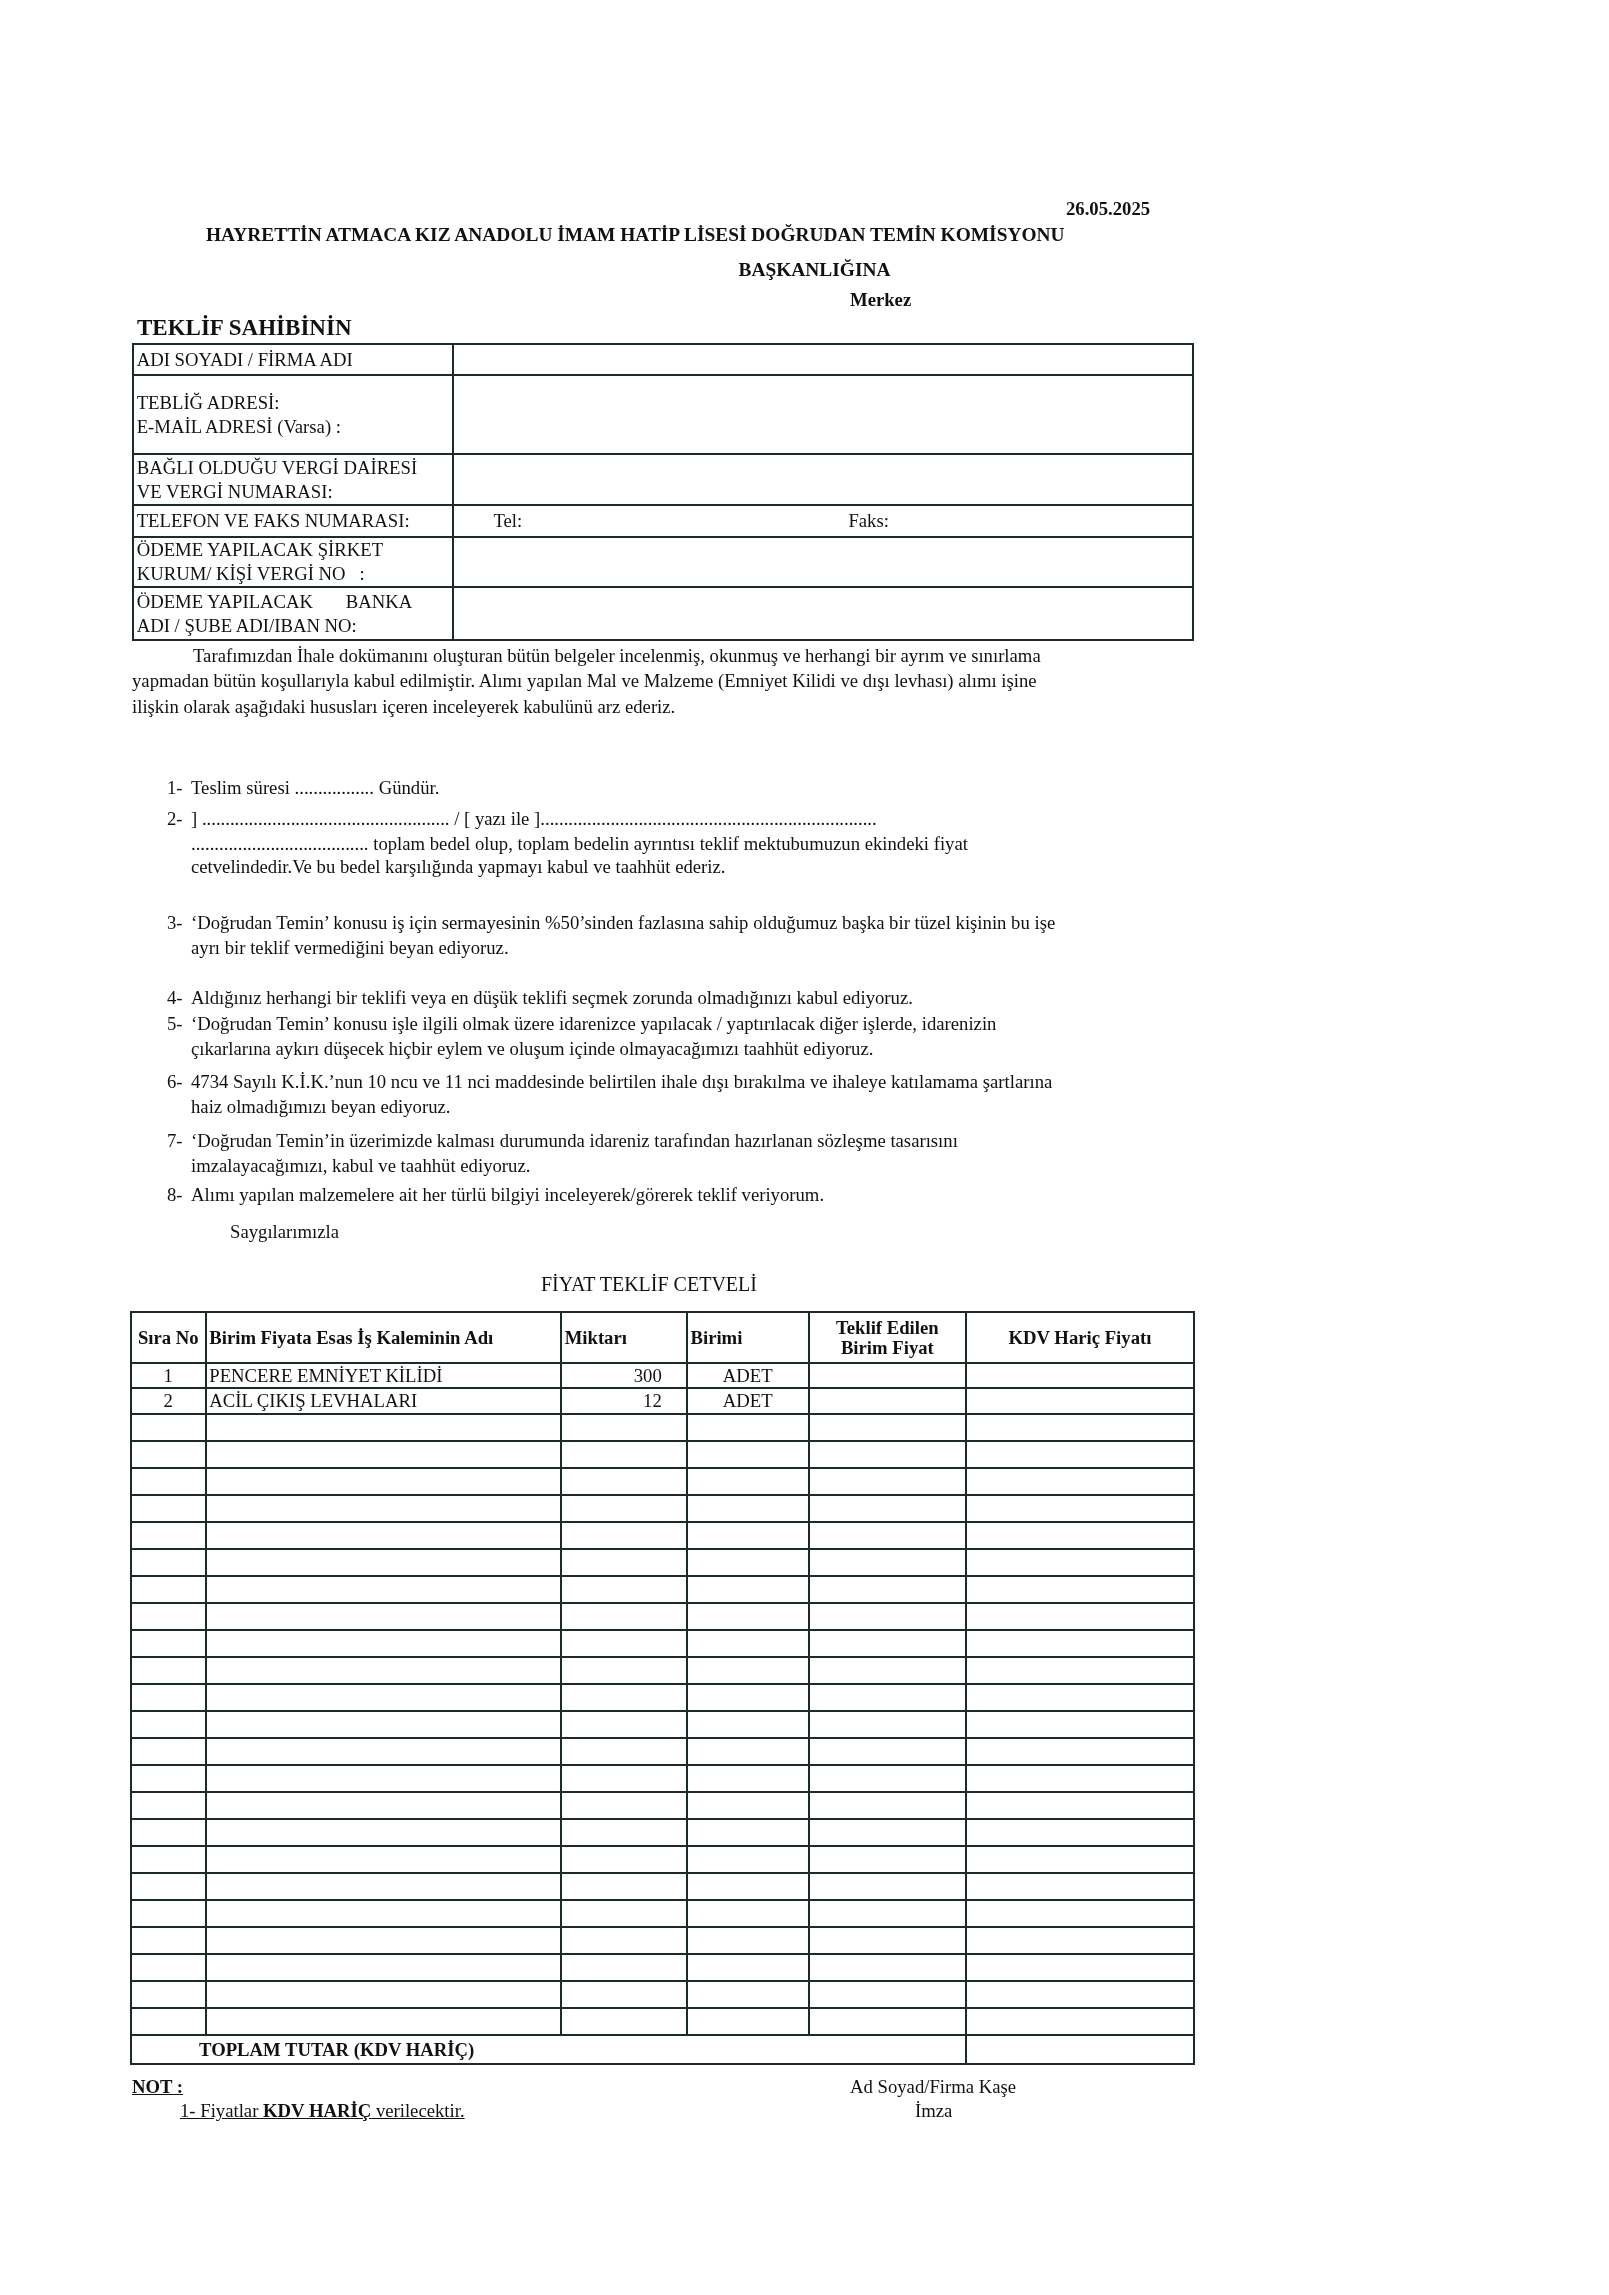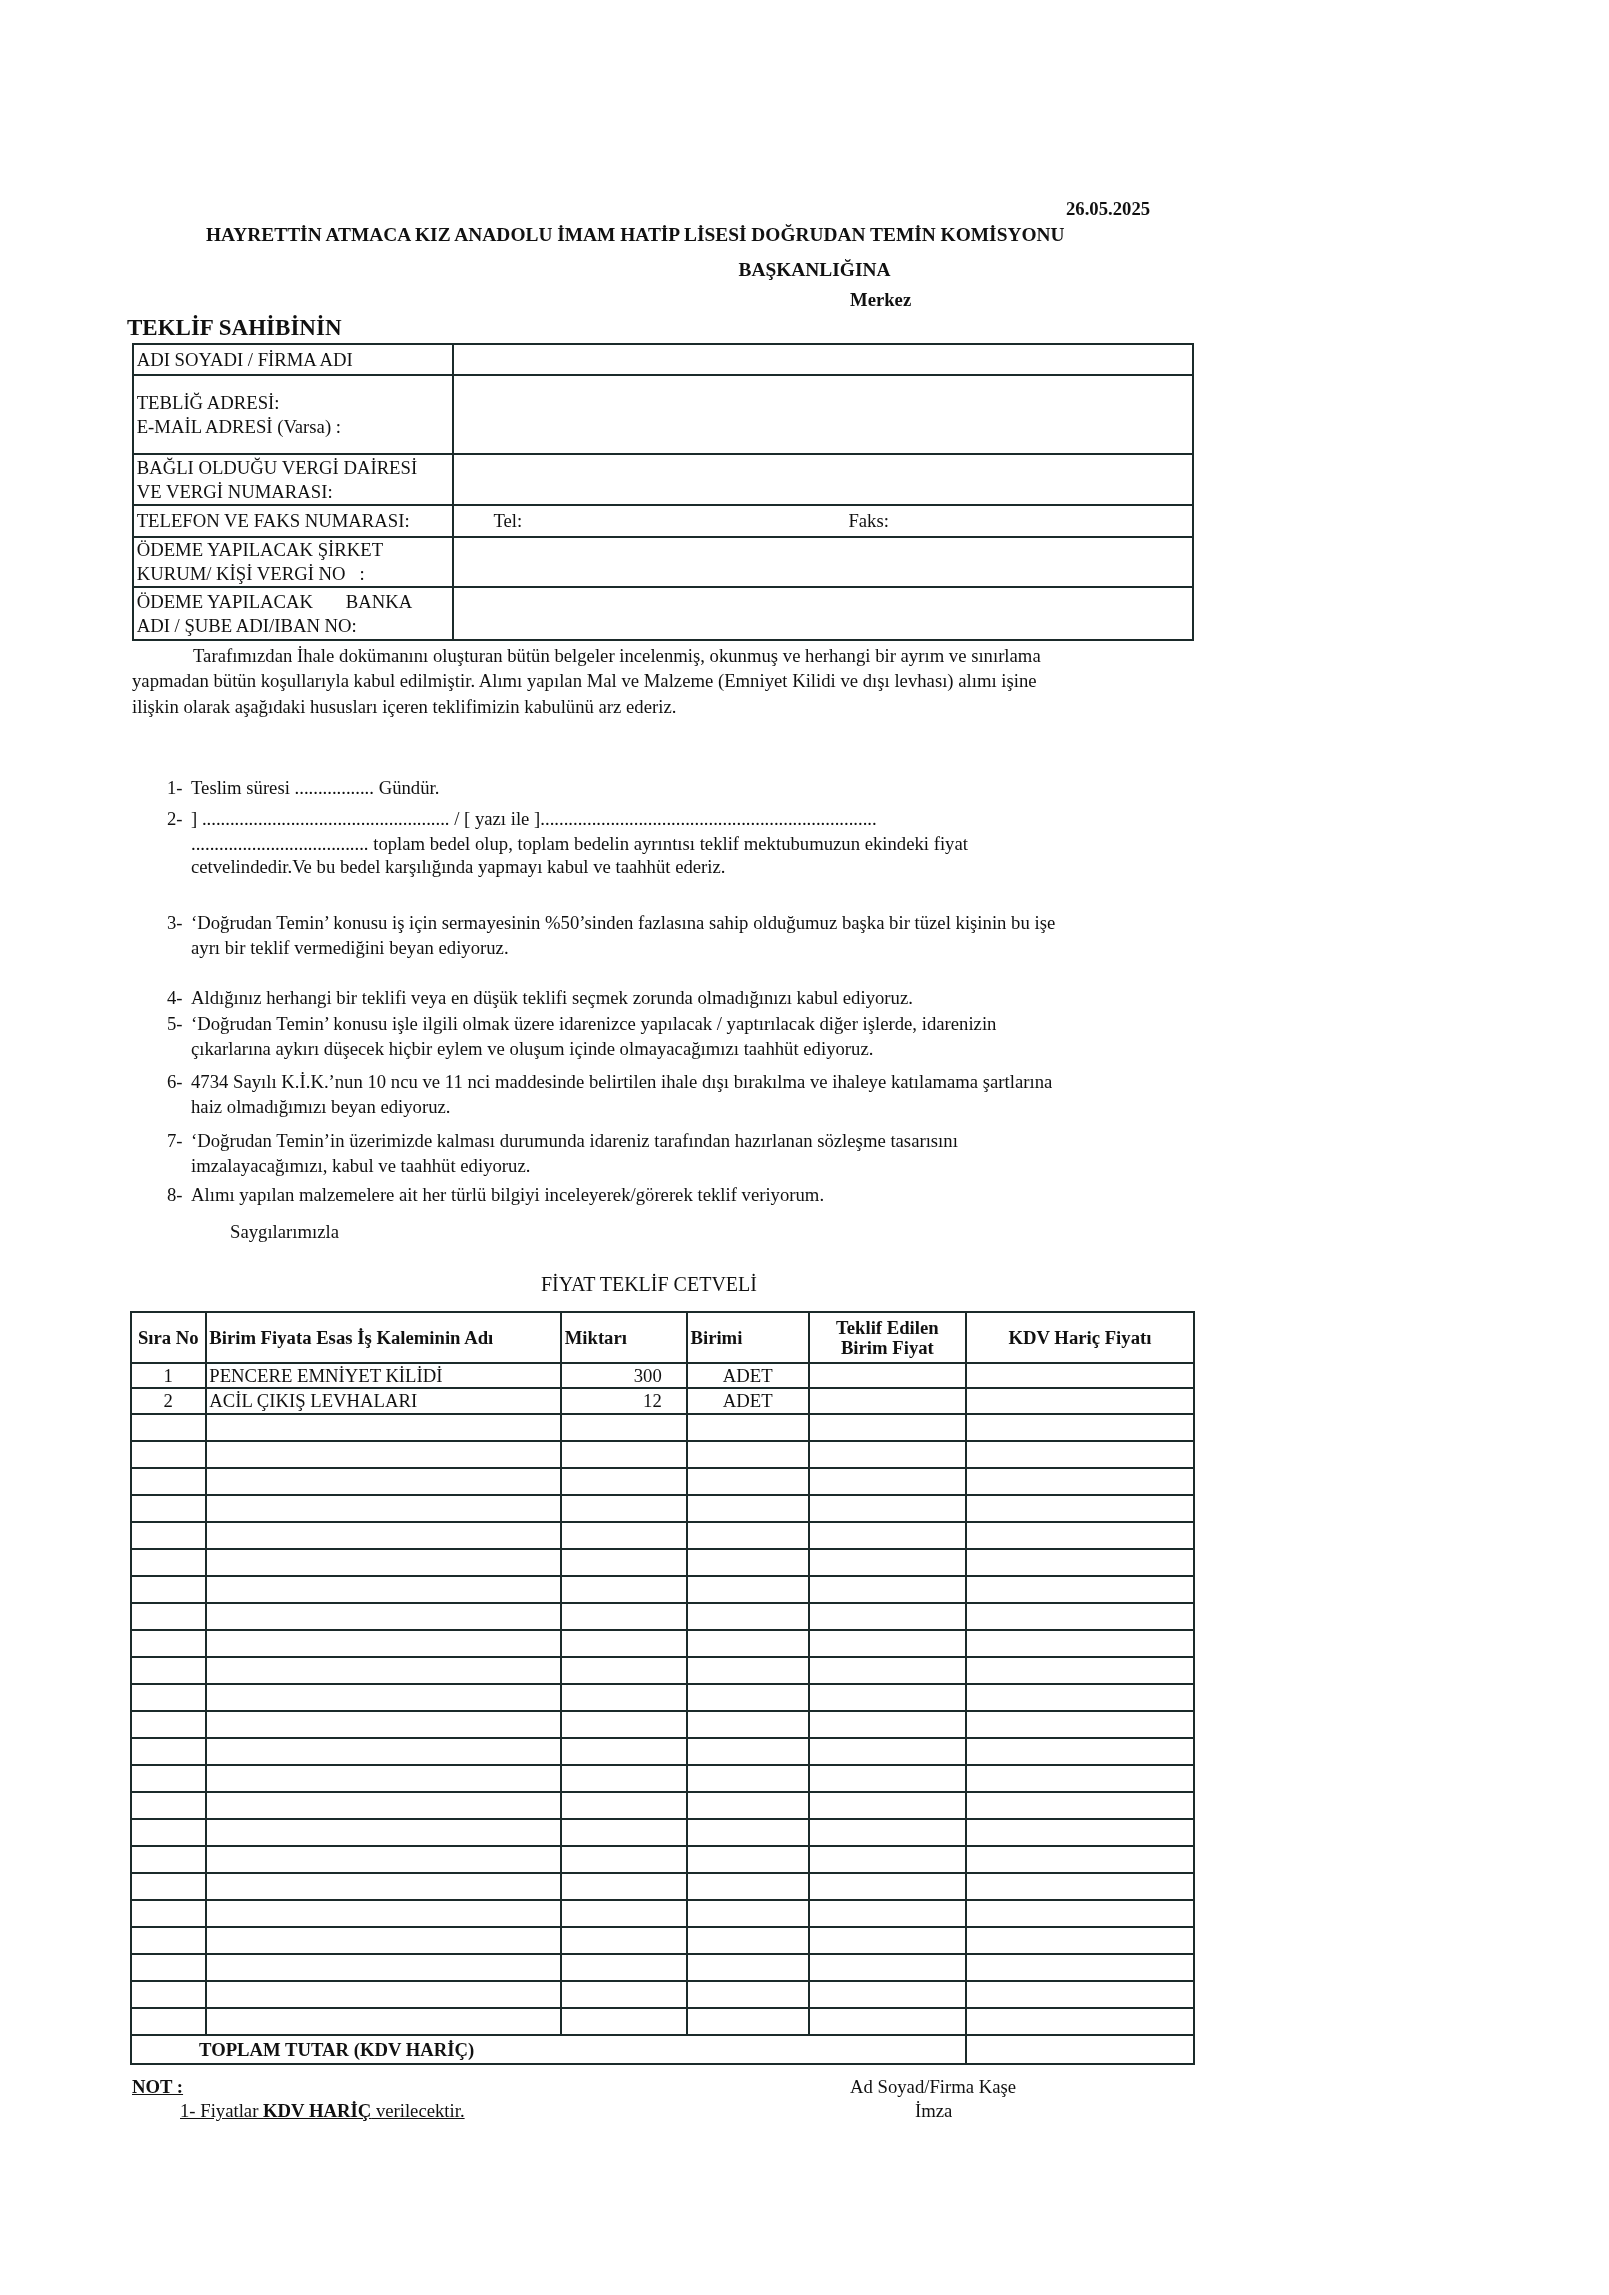--- a/index.html
+++ b/index.html
@@ -5,21 +5,21 @@
   html, body { margin: 0; padding: 0; background: #ffffff; }
   body {
     width: 1609px; height: 2295px; position: relative; overflow: hidden;
     font-family: "Liberation Serif", "DejaVu Serif", serif; color: #111;
   }
   .abs { position: absolute; }
   .date { left: 1066px; top: 198px; font-size: 18.7px; font-weight: bold; }
   .title1 { left: 206px; top: 224px; font-size: 19.4px; font-weight: bold; white-space: nowrap; }
   .title2 { left: 0; width: 1609px; top: 259px; text-align: center; font-size: 19.4px; font-weight: bold; padding-left: 20px; box-sizing: border-box; }
   .merkez { left: 850px; top: 289px; font-size: 18.7px; font-weight: bold; }
-  .bidder-heading { left: 127px; top: 315px; font-size: 23px; font-weight: bold; }
+  .bidder-heading { left: 137px; top: 315px; font-size: 23px; font-weight: bold; }
 
   table { border-collapse: collapse; }
   .bidder-table { position: absolute; left: 132px; top: 343px; width: 1062px; }
   .bidder-table td { border: 2px solid #1b2a2a; font-size: 18.7px; padding: 0 2.7px; vertical-align: middle; line-height: 24px; }
   .bidder-table td.lbl { width: 313px; }
   .tel-cell { position: relative; border-radius: 8px; }
   .tel-cell .tel { position: absolute; left: 39px; top: 3.3px; }
   .tel-cell .faks { position: absolute; left: 394px; top: 3.3px; }
 
   .para { left: 132px; width: 1062px; font-size: 18.7px; line-height: 25.4px; }
@@ -104,21 +104,21 @@
       <div>ADI / ŞUBE ADI/IBAN NO:</div>
     </td>
     <td></td>
   </tr>
 </tbody>
   </table>
 
 <div class="abs para" style="top:643px">
   <div class="indent">Tarafımızdan İhale dokümanını oluşturan bütün belgeler incelenmiş, okunmuş ve herhangi bir ayrım ve sınırlama</div>
   <div>yapmadan bütün koşullarıyla kabul edilmiştir. Alımı yapılan Mal ve Malzeme (Emniyet Kilidi ve dışı levhası) alımı işine</div>
-  <div>ilişkin olarak aşağıdaki hususları içeren teklifimizin kabulünü arz ederiz.</div>
+  <div>ilişkin olarak aşağıdaki hususları içeren inceleyerek kabulünü arz ederiz.</div>
 </div>
 
 <div class="abs item" style="top:775px">
   <span class="num">1-</span>
   <span class="txt">Teslim süresi  ................. Gündür.</span>
 </div>
 <div class="abs item" style="top:806px">
   <span class="num">2-</span>
   <span class="txt">] ..................................................... / [ yazı ile ]........................................................................</span>
   <span class="txt">...................................... toplam bedel olup, toplam bedelin ayrıntısı teklif mektubumuzun ekindeki fiyat</span>

